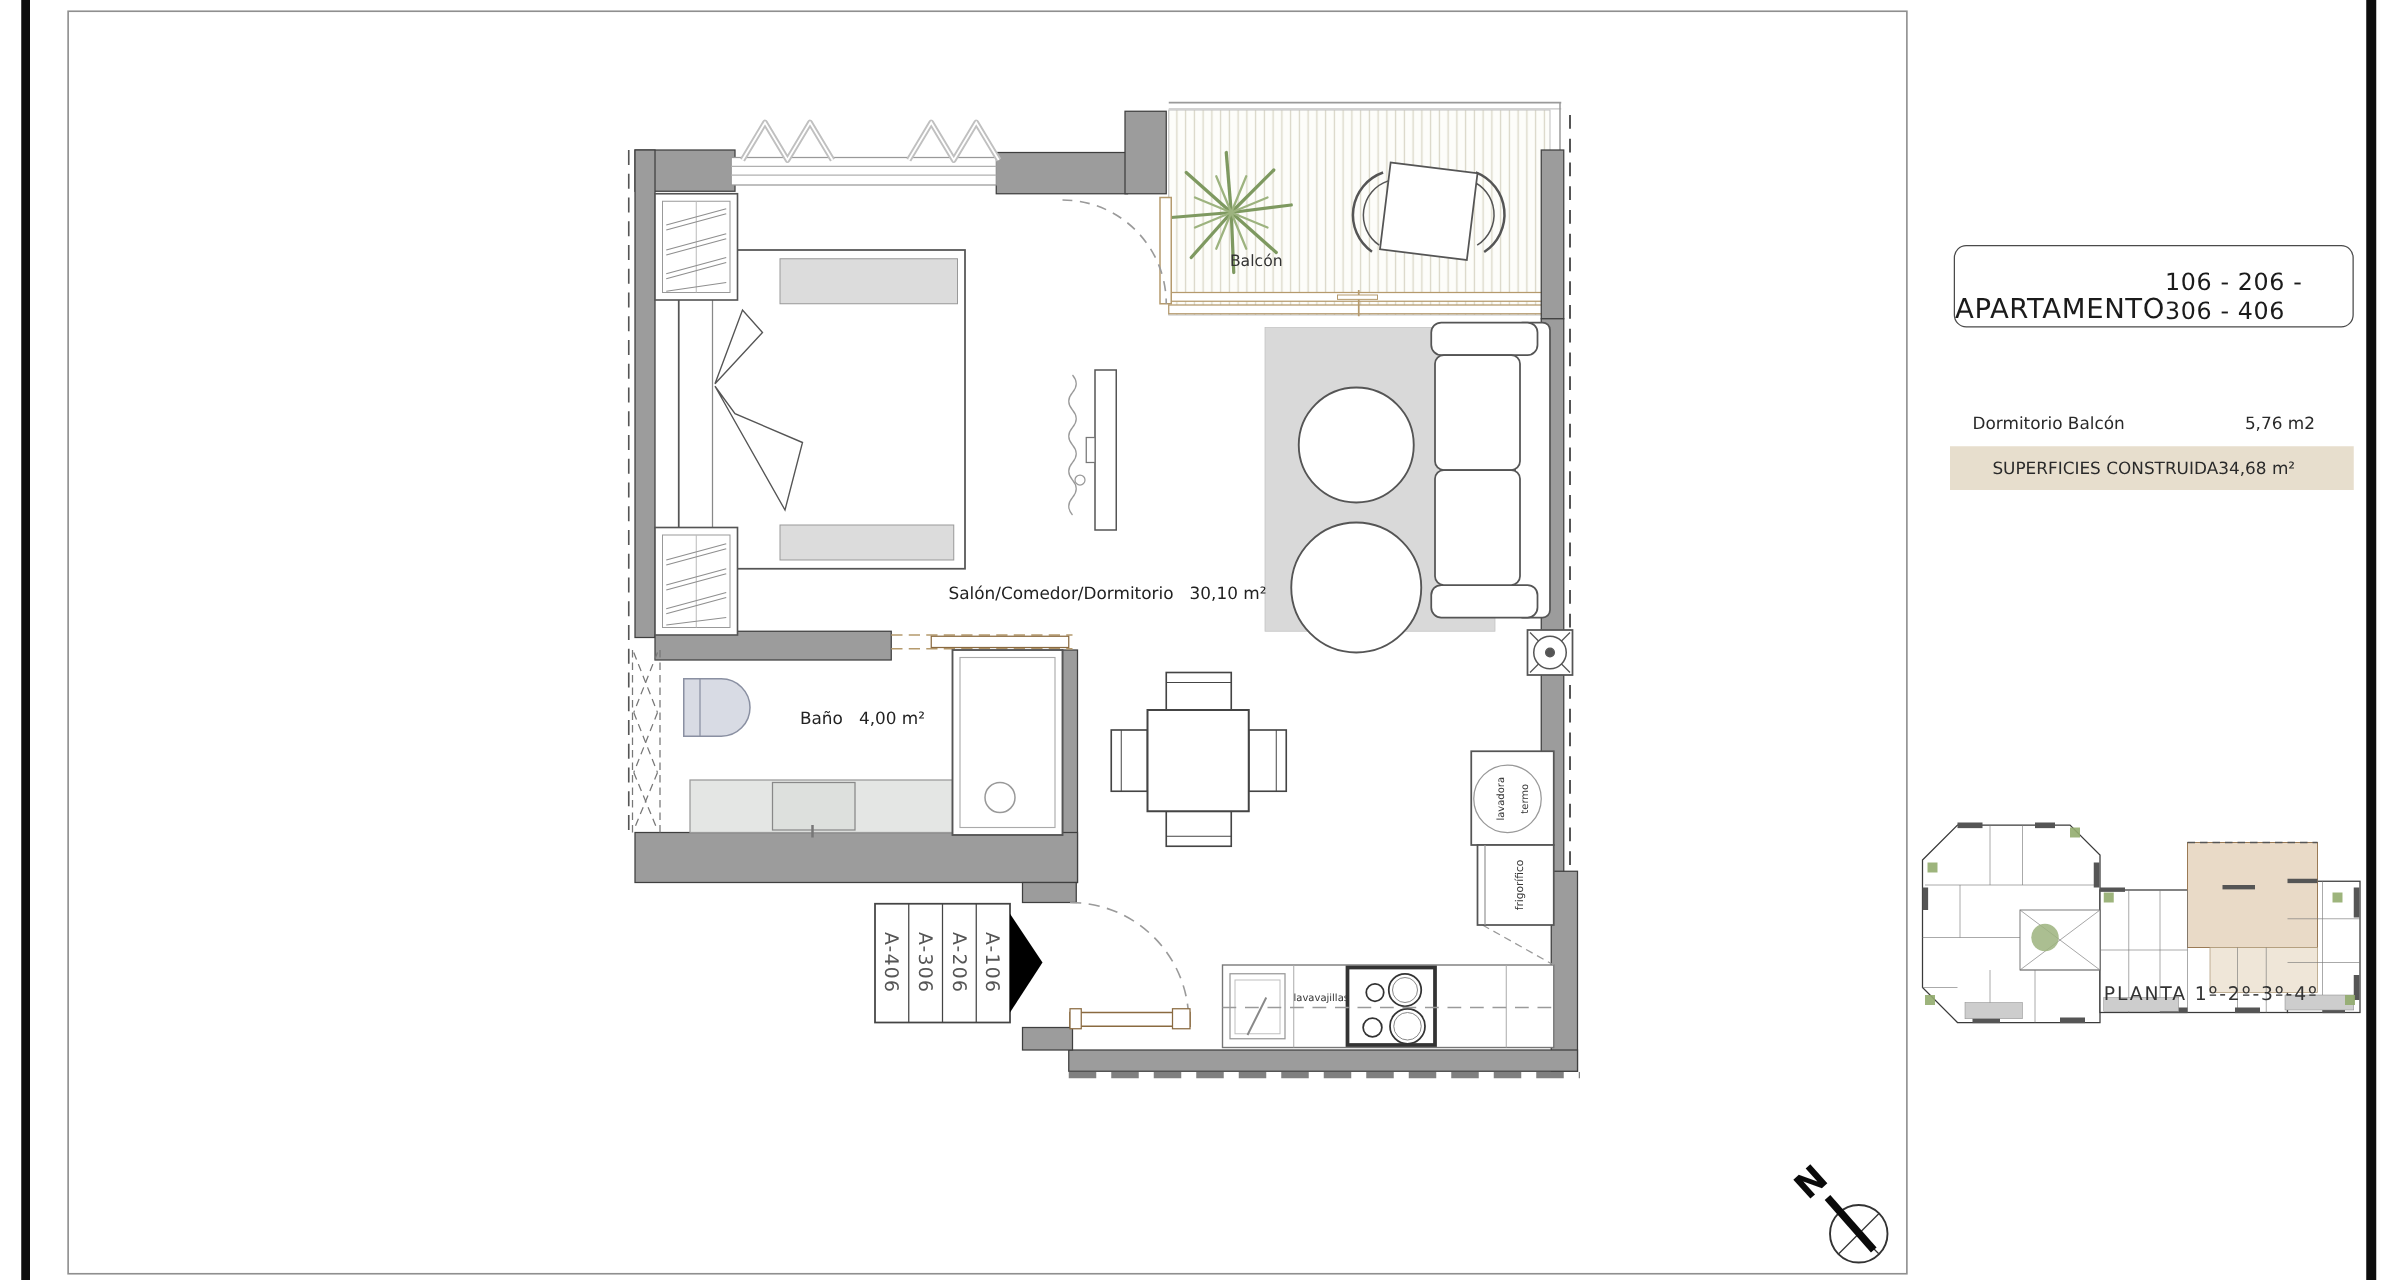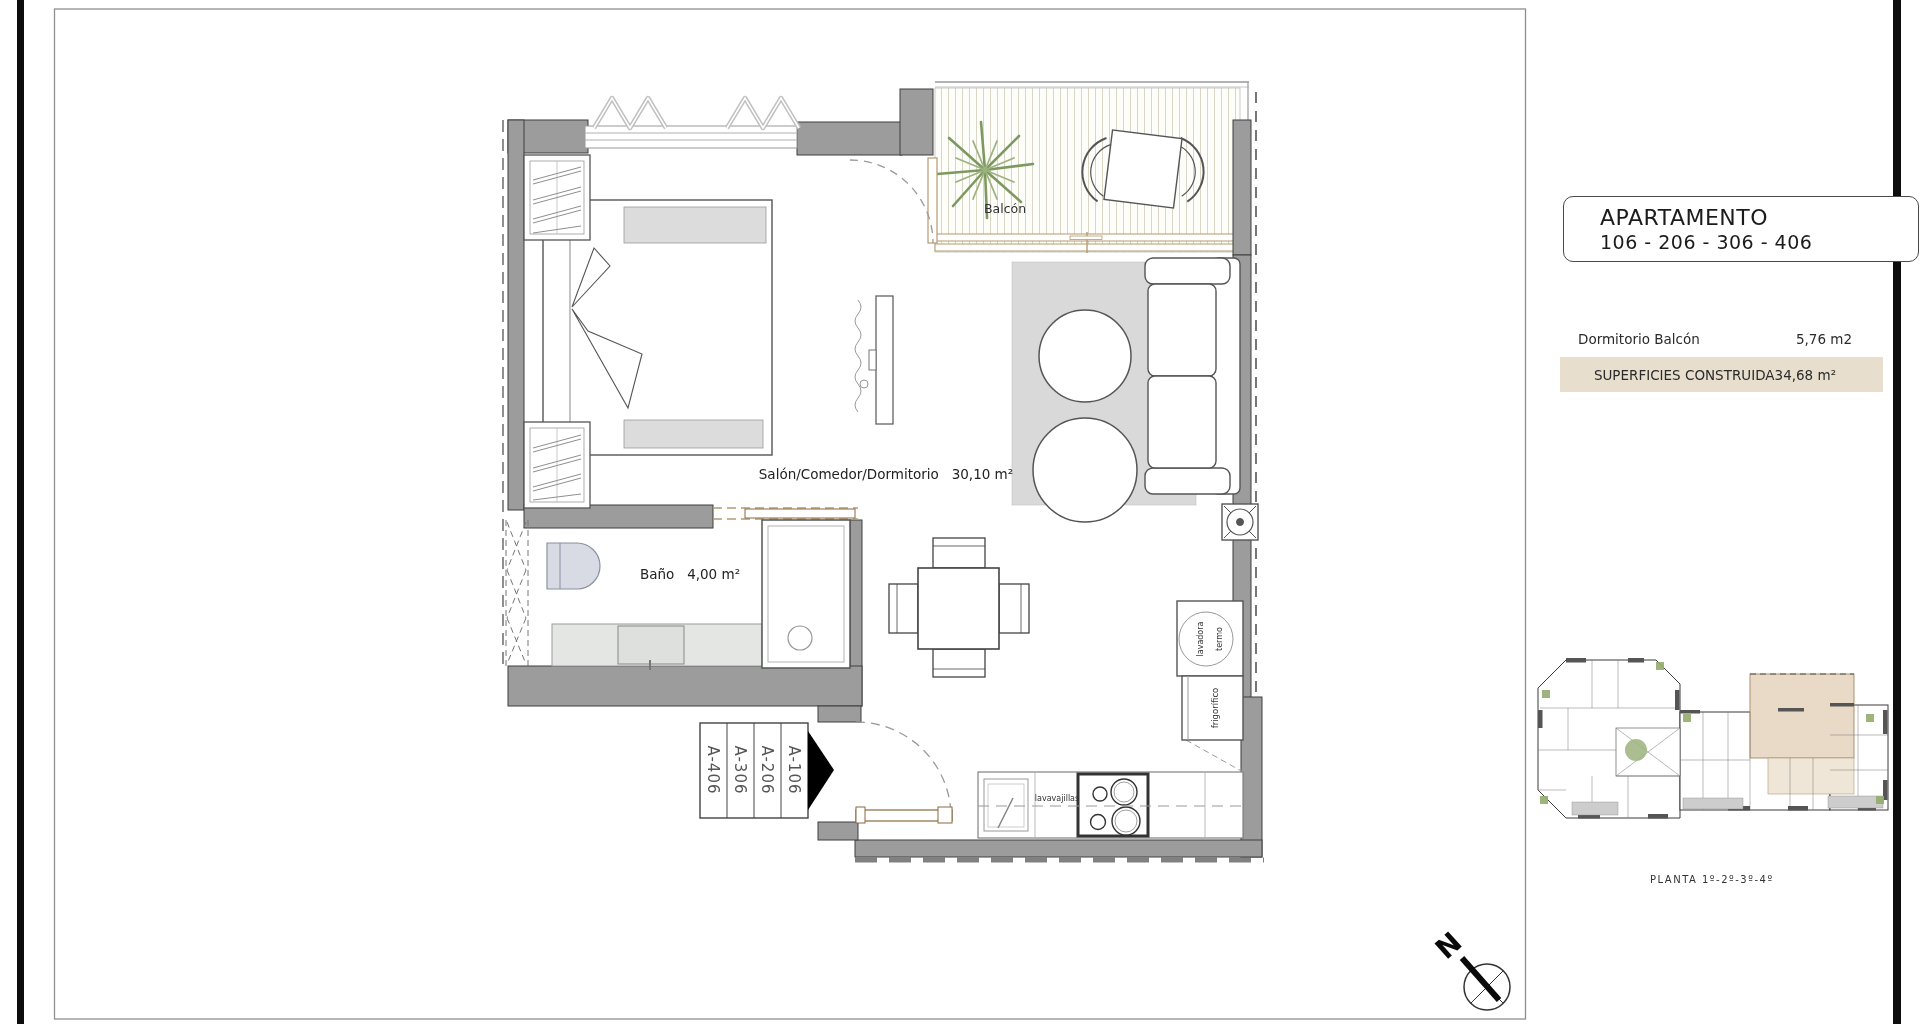--- a/index.html
+++ b/index.html
@@ -4,31 +4,31 @@
 <style>
   html,body{margin:0;padding:0;background:#fff;width:1920px;height:1024px;overflow:hidden;
             font-family:"DejaVu Sans",sans-serif;}
   .abs{position:absolute;}
   #stage{position:relative;width:1824px;height:1024px;background:#ffffff;}
   svg{display:block;}
   svg text{font-family:"DejaVu Sans",sans-serif;}
 
   
   .title-box{left:1563px;top:196px;width:318px;height:64px;border:1.5px solid #4a4a4a;
-             border-radius:10px;display:flex;flex-direction:column;justify-content:center;
-             align-items:flex-start;color:#1b1b1b;background:#fff;padding-left:36px;}
+             border-radius:10px;display:flex;flex-direction:row;justify-content:center;
+             align-items:flex-end;color:#1b1b1b;background:#fff;}
   .title-box .l1{font-size:22px;letter-spacing:.5px;line-height:1.25;}
   .title-box .l2{font-size:19px;letter-spacing:.5px;line-height:1.2;}
 
   .srow{left:1560px;width:323px;display:flex;align-items:center;justify-content:space-between;
         font-size:13.5px;color:#2a2a2a;}
   .srow1{top:328px;height:22px;padding:0 31px 0 18px;width:274px;}
   .srow2{top:357px;height:35px;background:#e7decd;padding:0 31px 0 18px;width:274px;justify-content:center;}
 
-  .planta{left:1650px;top:874px;width:238px;text-align:left;font-size:10px;
+  .planta{left:1650px;top:786px;width:238px;text-align:center;font-size:15px;
           letter-spacing:1.5px;color:#333;}
 </style>
 </head>
 <body>
 
 <div id="stage">
 
 <svg class="abs" style="left:0;top:0" width="1920" height="1024" viewBox="0 0 1920 1024">
   <defs>
     <pattern id="deck" width="7" height="12" patternUnits="userSpaceOnUse">

